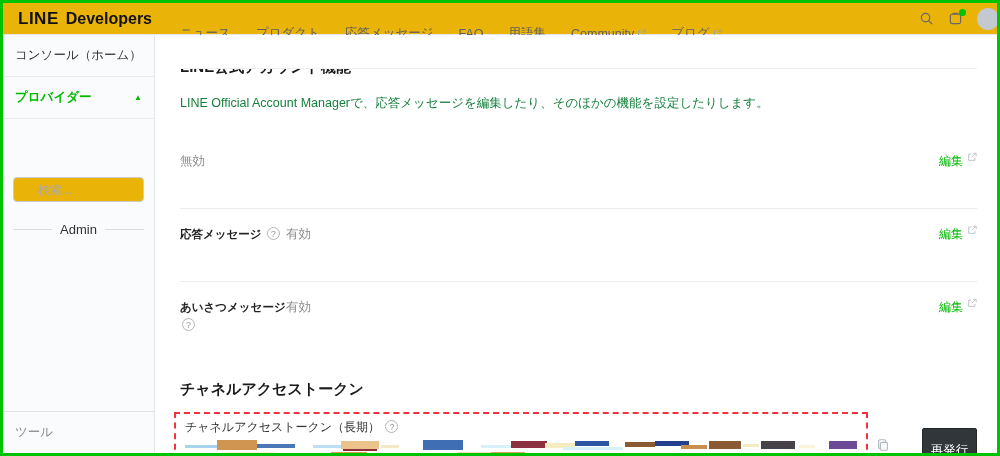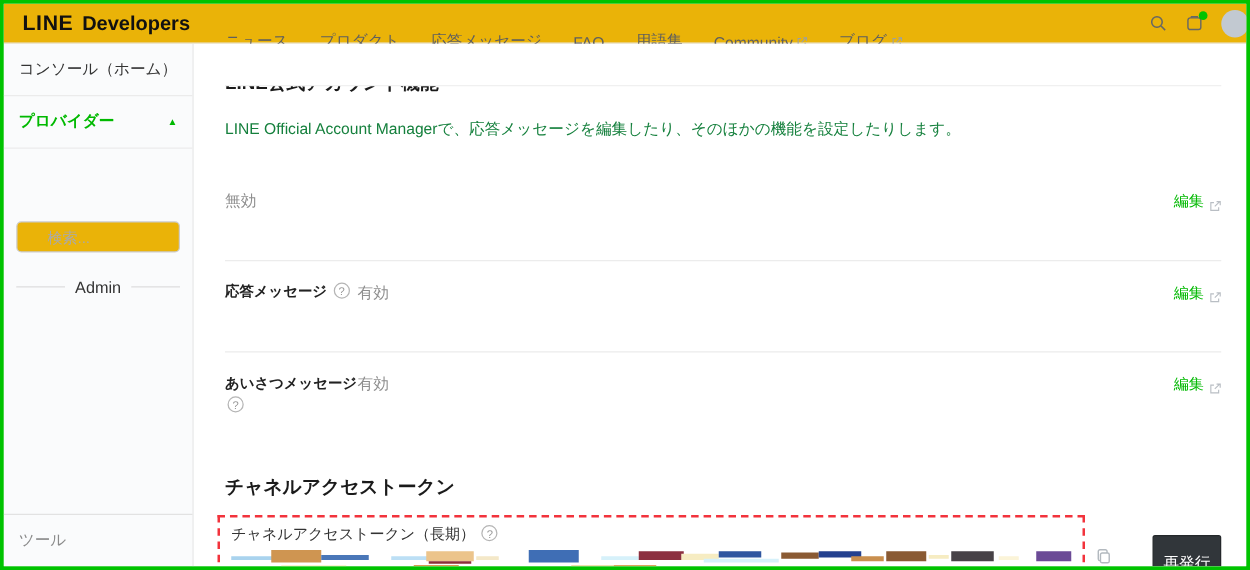--- a/index.html
+++ b/index.html
@@ -66,21 +66,21 @@
   .settings { margin-top:24px; }
   .setting-row { display:flex; align-items:flex-start; padding:16px 0 18px; }
   .setting-row + .setting-row { border-top:1px solid #ececec;margin-top:20px; }
   .row-label { flex:none; width:106px; font-size:11.5px; font-weight:700; color:#222; line-height:18px; }
   .help-ico {
     display:inline-block; width:13px; height:13px; border:1px solid #b5b5b5; border-radius:50%;
     font-size:9px; font-weight:400; line-height:12px; text-align:center; color:#999;
     vertical-align:1px; cursor:pointer; margin-left:2px;
   }
   .row-value { font-size:12.5px; color:#8e8e8e; line-height:18px; padding-left:0; }
-  .row-edit { margin-left:auto; display:flex; align-items:flex-end; gap:4px; color:#00b900; font-size:12px; cursor:pointer; line-height:18px; white-space:nowrap; }
+  .row-edit { margin-left:auto; display:flex; align-items:flex-start; gap:4px; color:#00b900; font-size:12px; cursor:pointer; line-height:18px; white-space:nowrap; }
   .row-edit .ext-ico { color:#b9bec4; }
 
   .token-title { margin-top:28px; font-size:15px; font-weight:700; color:#1a1a1a; }
   .token-row { margin-top:13px; display:flex; align-items:flex-start; }
   .token-box {
     flex:none; width:694px; margin-left:-6px;
     border:2px dashed #f2333c;
     padding:5px 9px 6px;
   }
   .token-label { font-size:12px; font-weight:400; color:#333; }

